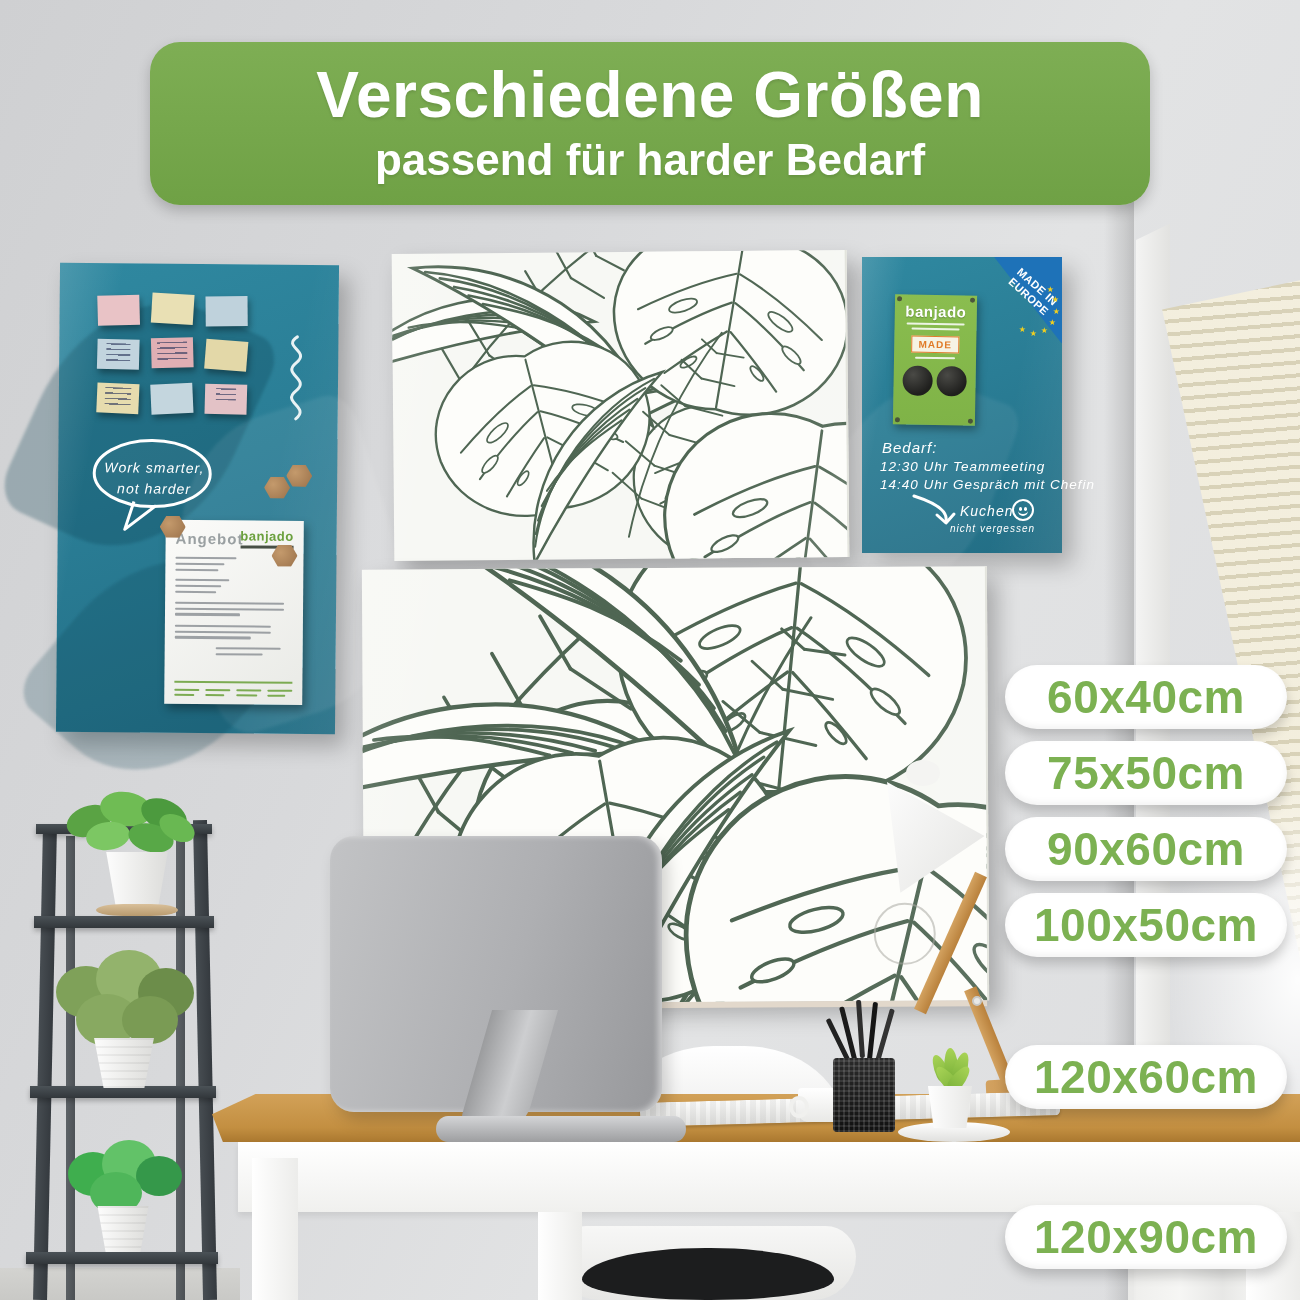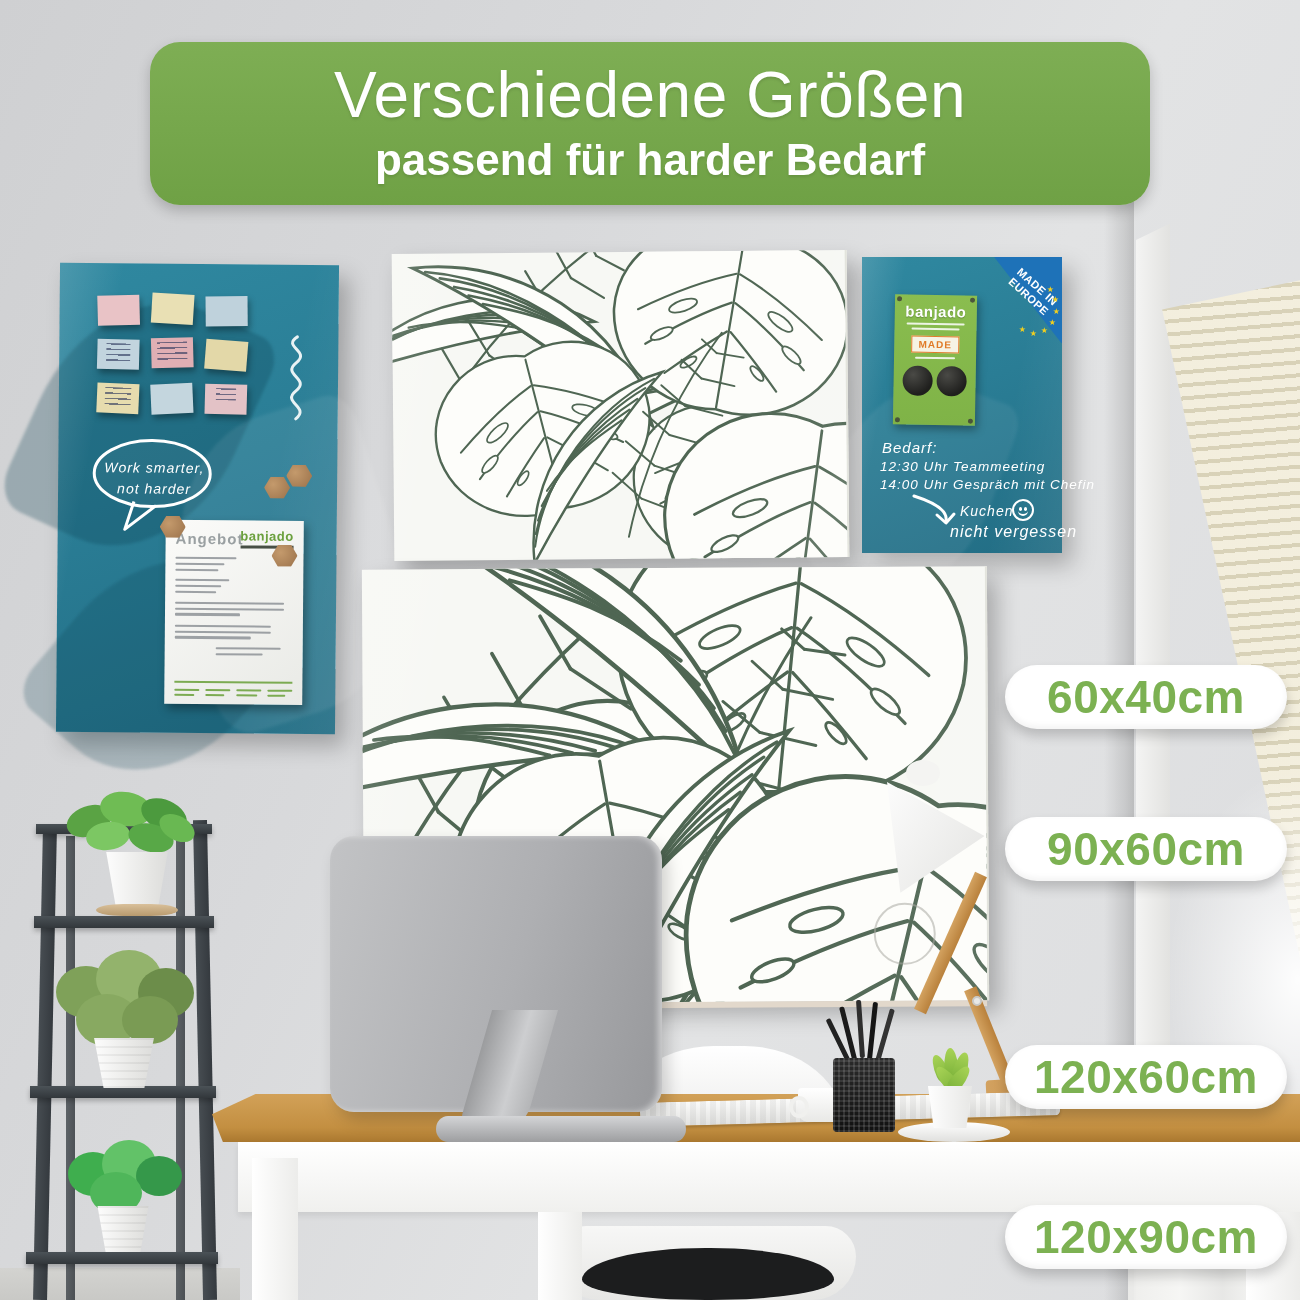--- a/index.html
+++ b/index.html
@@ -29,21 +29,21 @@
     background:radial-gradient(closest-side,rgba(255,255,255,.95),rgba(255,255,255,0));}
   .sheer{position:absolute;left:0;top:1030px;width:172px;height:270px;
     background:linear-gradient(90deg,#ededeb 0%,#f8f8f6 30%,#e8e8e6 55%,#fafaf8 80%,#ececea 100%);opacity:.92}
   .floor{left:0;top:1268px;width:240px;height:32px;background:linear-gradient(180deg,#d3d3d0,#c9c9c6);z-index:1}
 
   
   .header{left:150px;top:42px;width:1000px;height:163px;border-radius:30px;z-index:10;
     background:linear-gradient(180deg,#7eae54,#6fa145);
     box-shadow:0 6px 14px rgba(0,0,0,.20);
     display:flex;flex-direction:column;align-items:center;justify-content:center;color:#fff;text-align:center}
-  .header .title{font-size:64px;font-weight:400;letter-spacing:.5px;line-height:1.05;text-shadow:0 2px 3px rgba(0,0,0,.12)}
+  .header .title{font-size:64px;font-weight:700;letter-spacing:.5px;line-height:1.05;text-shadow:0 2px 3px rgba(0,0,0,.12)}
   .header .subtitle{font-size:44px;font-weight:700;margin-top:6px;text-shadow:0 2px 3px rgba(0,0,0,.10)}
 
   
   .size-badge{left:1005px;width:282px;height:64px;border-radius:34px;background:#fff;z-index:11;
     box-shadow:0 7px 12px rgba(0,0,0,.18), inset 0 -3px 6px rgba(0,0,0,.05);
     display:flex;align-items:center;justify-content:center;
     color:var(--badge-text-green);font-size:46px;font-weight:700;letter-spacing:.5px}
 
   
   .board{z-index:3;box-shadow:10px 12px 22px rgba(0,0,0,.25)}
@@ -348,32 +348,32 @@
         <div class="dog"></div>
       </div>
       <div class="screw" style="left:2px;top:2px"></div>
       <div class="screw" style="right:2px;top:2px"></div>
       <div class="screw" style="left:2px;bottom:2px"></div>
       <div class="screw" style="right:2px;bottom:2px"></div>
     </div>
 
     <div class="hand" style="left:20px;top:182px;font-size:15px">Bedarf:</div>
     <div class="hand" style="left:18px;top:202px;font-size:13.5px">12:30 Uhr Teammeeting</div>
-    <div class="hand" style="left:18px;top:220px;font-size:13.5px">14:00 Uhr Gespräch mit Chefin</div>
+    <div class="hand" style="left:18px;top:220px;font-size:13.5px">14:40 Uhr Gespräch mit Chefin</div>
     <svg class="abs" style="left:48px;top:236px" width="48" height="34" viewBox="0 0 48 34">
       <path d="M4,3 C26,10 38,18 36,28" fill="none" stroke="#fff" stroke-width="3" stroke-linecap="round"></path>
       <path d="M27,22 L36,30 L44,21" fill="none" stroke="#fff" stroke-width="3" stroke-linecap="round" stroke-linejoin="round"></path>
     </svg>
     <div class="hand" style="left:98px;top:246px;font-size:14px">Kuchen</div>
     <div class="smiley" style="left:150px;top:242px">
         <i class="l"></i>
         <i class="r"></i>
         <u></u>
       </div>
-    <div class="hand" style="left:88px;top:266px;font-size:16px">nicht vergessen</div>
+    <div class="hand" style="left:88px;top:266px;font-size:10px">nicht vergessen</div>
   </div>
 
   <div class="abs board white" style="left:363px;top:568px;width:625px;height:434px;transform:rotate(-.3deg);overflow:visible">
     <div style="position:absolute;inset:0;overflow:hidden">
       <svg class="leaf-art" viewBox="0 0 620 420" preserveAspectRatio="none">
         <g class="ghost">
             <use href="#mon" transform="translate(80,120) scale(1.4)"></use>
             <use href="#rib" transform="translate(300,260) scale(1.6)"></use>
           </g>
         <use href="#palm" transform="translate(30,-20) scale(1.5)"></use>
@@ -464,17 +464,19 @@
   <div class="succ-leaf" style="left:940px;top:1064px;transform:rotate(-40deg)"></div>
   <div class="succ-leaf" style="left:952px;top:1064px;transform:rotate(38deg)"></div>
   <div class="abs succ-pot"></div>
 
   <div class="abs header">
     <div class="title">Verschiedene Größen</div>
     <div class="subtitle">passend für harder Bedarf</div>
   </div>
 
   <div class="abs size-badge" style="top:665px">60x40cm</div>
+  <div class="abs size-badge" style="top:741px">75x50cm</div>
   <div class="abs size-badge" style="top:817px">90x60cm</div>
+  <div class="abs size-badge" style="top:893px">100x50cm</div>
   <div class="abs size-badge" style="top:1045px">120x60cm</div>
   <div class="abs size-badge" style="top:1205px">120x90cm</div>
 
 </div>
 
 </body></html>

